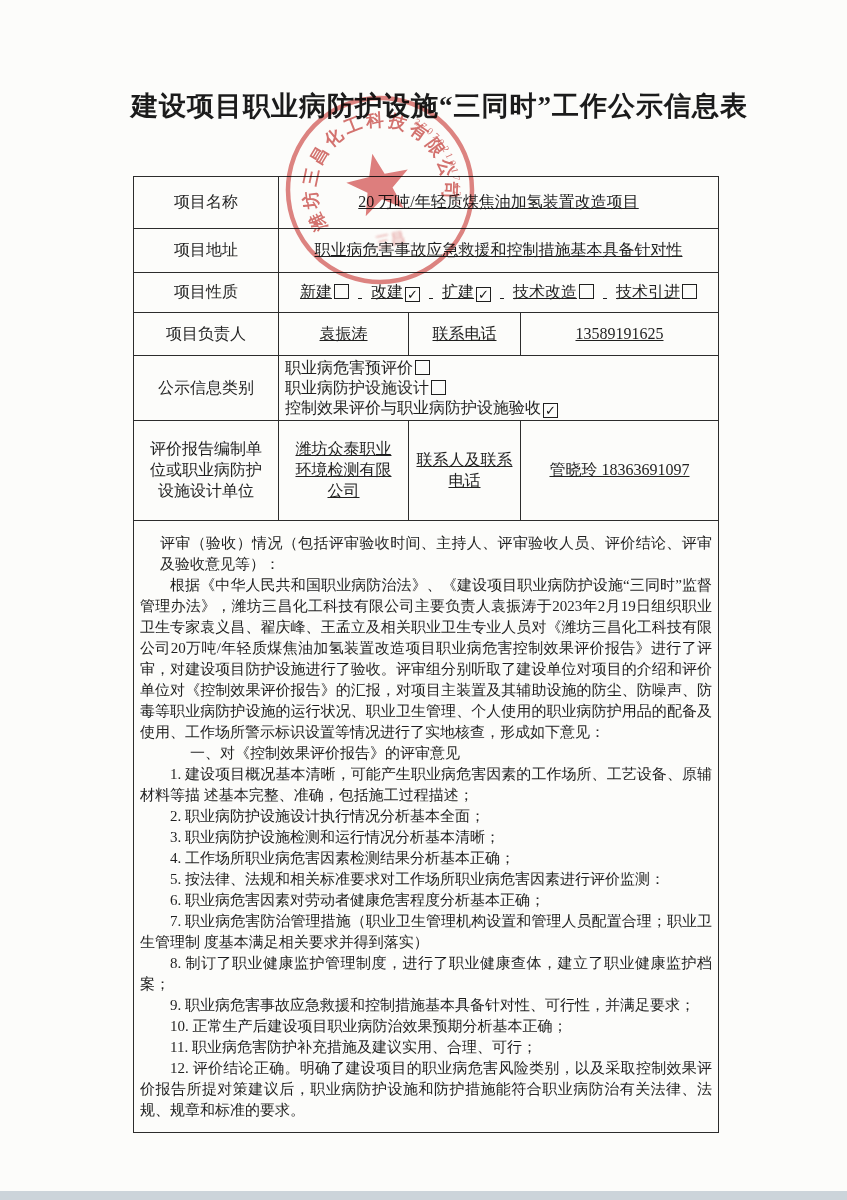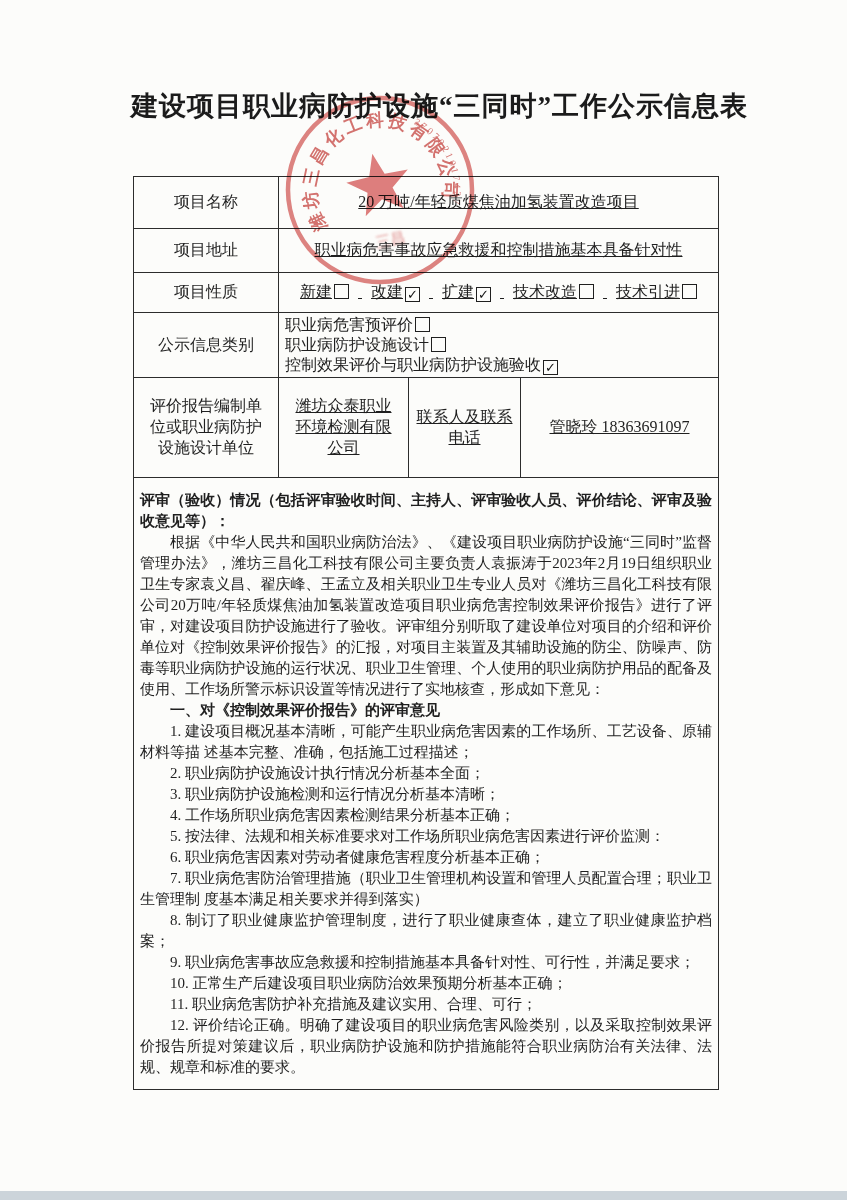--- a/index.html
+++ b/index.html
@@ -30,21 +30,21 @@
     display:inline-block; width:15px; height:15px;
     border:1.6px solid #1f1f1f; vertical-align:-2px; margin-left:2px;
     text-align:center; line-height:13px; font-size:13px;
     font-family:"DejaVu Sans",sans-serif; font-weight:bold; color:#111;
   }
   .nature-opt { margin:0 9px; white-space:nowrap; }
   .pub-line { display:block; line-height:20px; text-align:left; }
   td.review-cell { vertical-align:top; padding:6px 10px 4px 10px; }
   .review-cell p { font-size:15px; line-height:21px; text-align:justify; }
   .indent { text-indent:2em; }
-  .bold { font-weight:bold; }
+  .bold { font-weight:normal;margin-left:20px; }
   .stamp {
     position:absolute; left:270px; top:80px; width:220px; height:220px;
     mix-blend-mode:multiply; opacity:0.85; filter:blur(0.3px);
     pointer-events:none;
   }
   .stamp text { font-family:"Liberation Serif","DejaVu Serif",serif; }
   .edge-strip {
     position:absolute; left:0; bottom:0; width:847px; height:9px;
     background:#ccd4da;
   }
@@ -79,20 +79,26 @@
       <td class="lbl" style="height:40px">项目性质</td>
       <td class="val" colspan="3">
         <span class="nature-opt"><span>新建</span><span class="cb"></span></span>
         <span class="nature-opt"><span>改建</span><span class="cb">✓</span></span>
         <span class="nature-opt"><span>扩建</span><span class="cb">✓</span></span>
         <span class="nature-opt"><span>技术改造</span><span class="cb"></span></span>
         <span class="nature-opt"><span>技术引进</span><span class="cb"></span></span>
       </td>
     </tr>
 
+    <tr>
+      <td class="lbl" style="height:43px">项目负责人</td>
+      <td class="val">袁振涛</td>
+      <td class="val">联系电话</td>
+      <td class="val">13589191625</td>
+    </tr>
 
     <tr>
       <td class="lbl" style="height:60px">公示信息类别</td>
       <td class="val-left" colspan="3">
         <span class="pub-line"><span>职业病危害预评价</span><span class="cb"></span></span>
         <span class="pub-line"><span>职业病防护设施设计</span><span class="cb"></span></span>
         <span class="pub-line"><span>控制效果评价与职业病防护设施验收</span><span class="cb">✓</span></span>
       </td>
     </tr>
 

